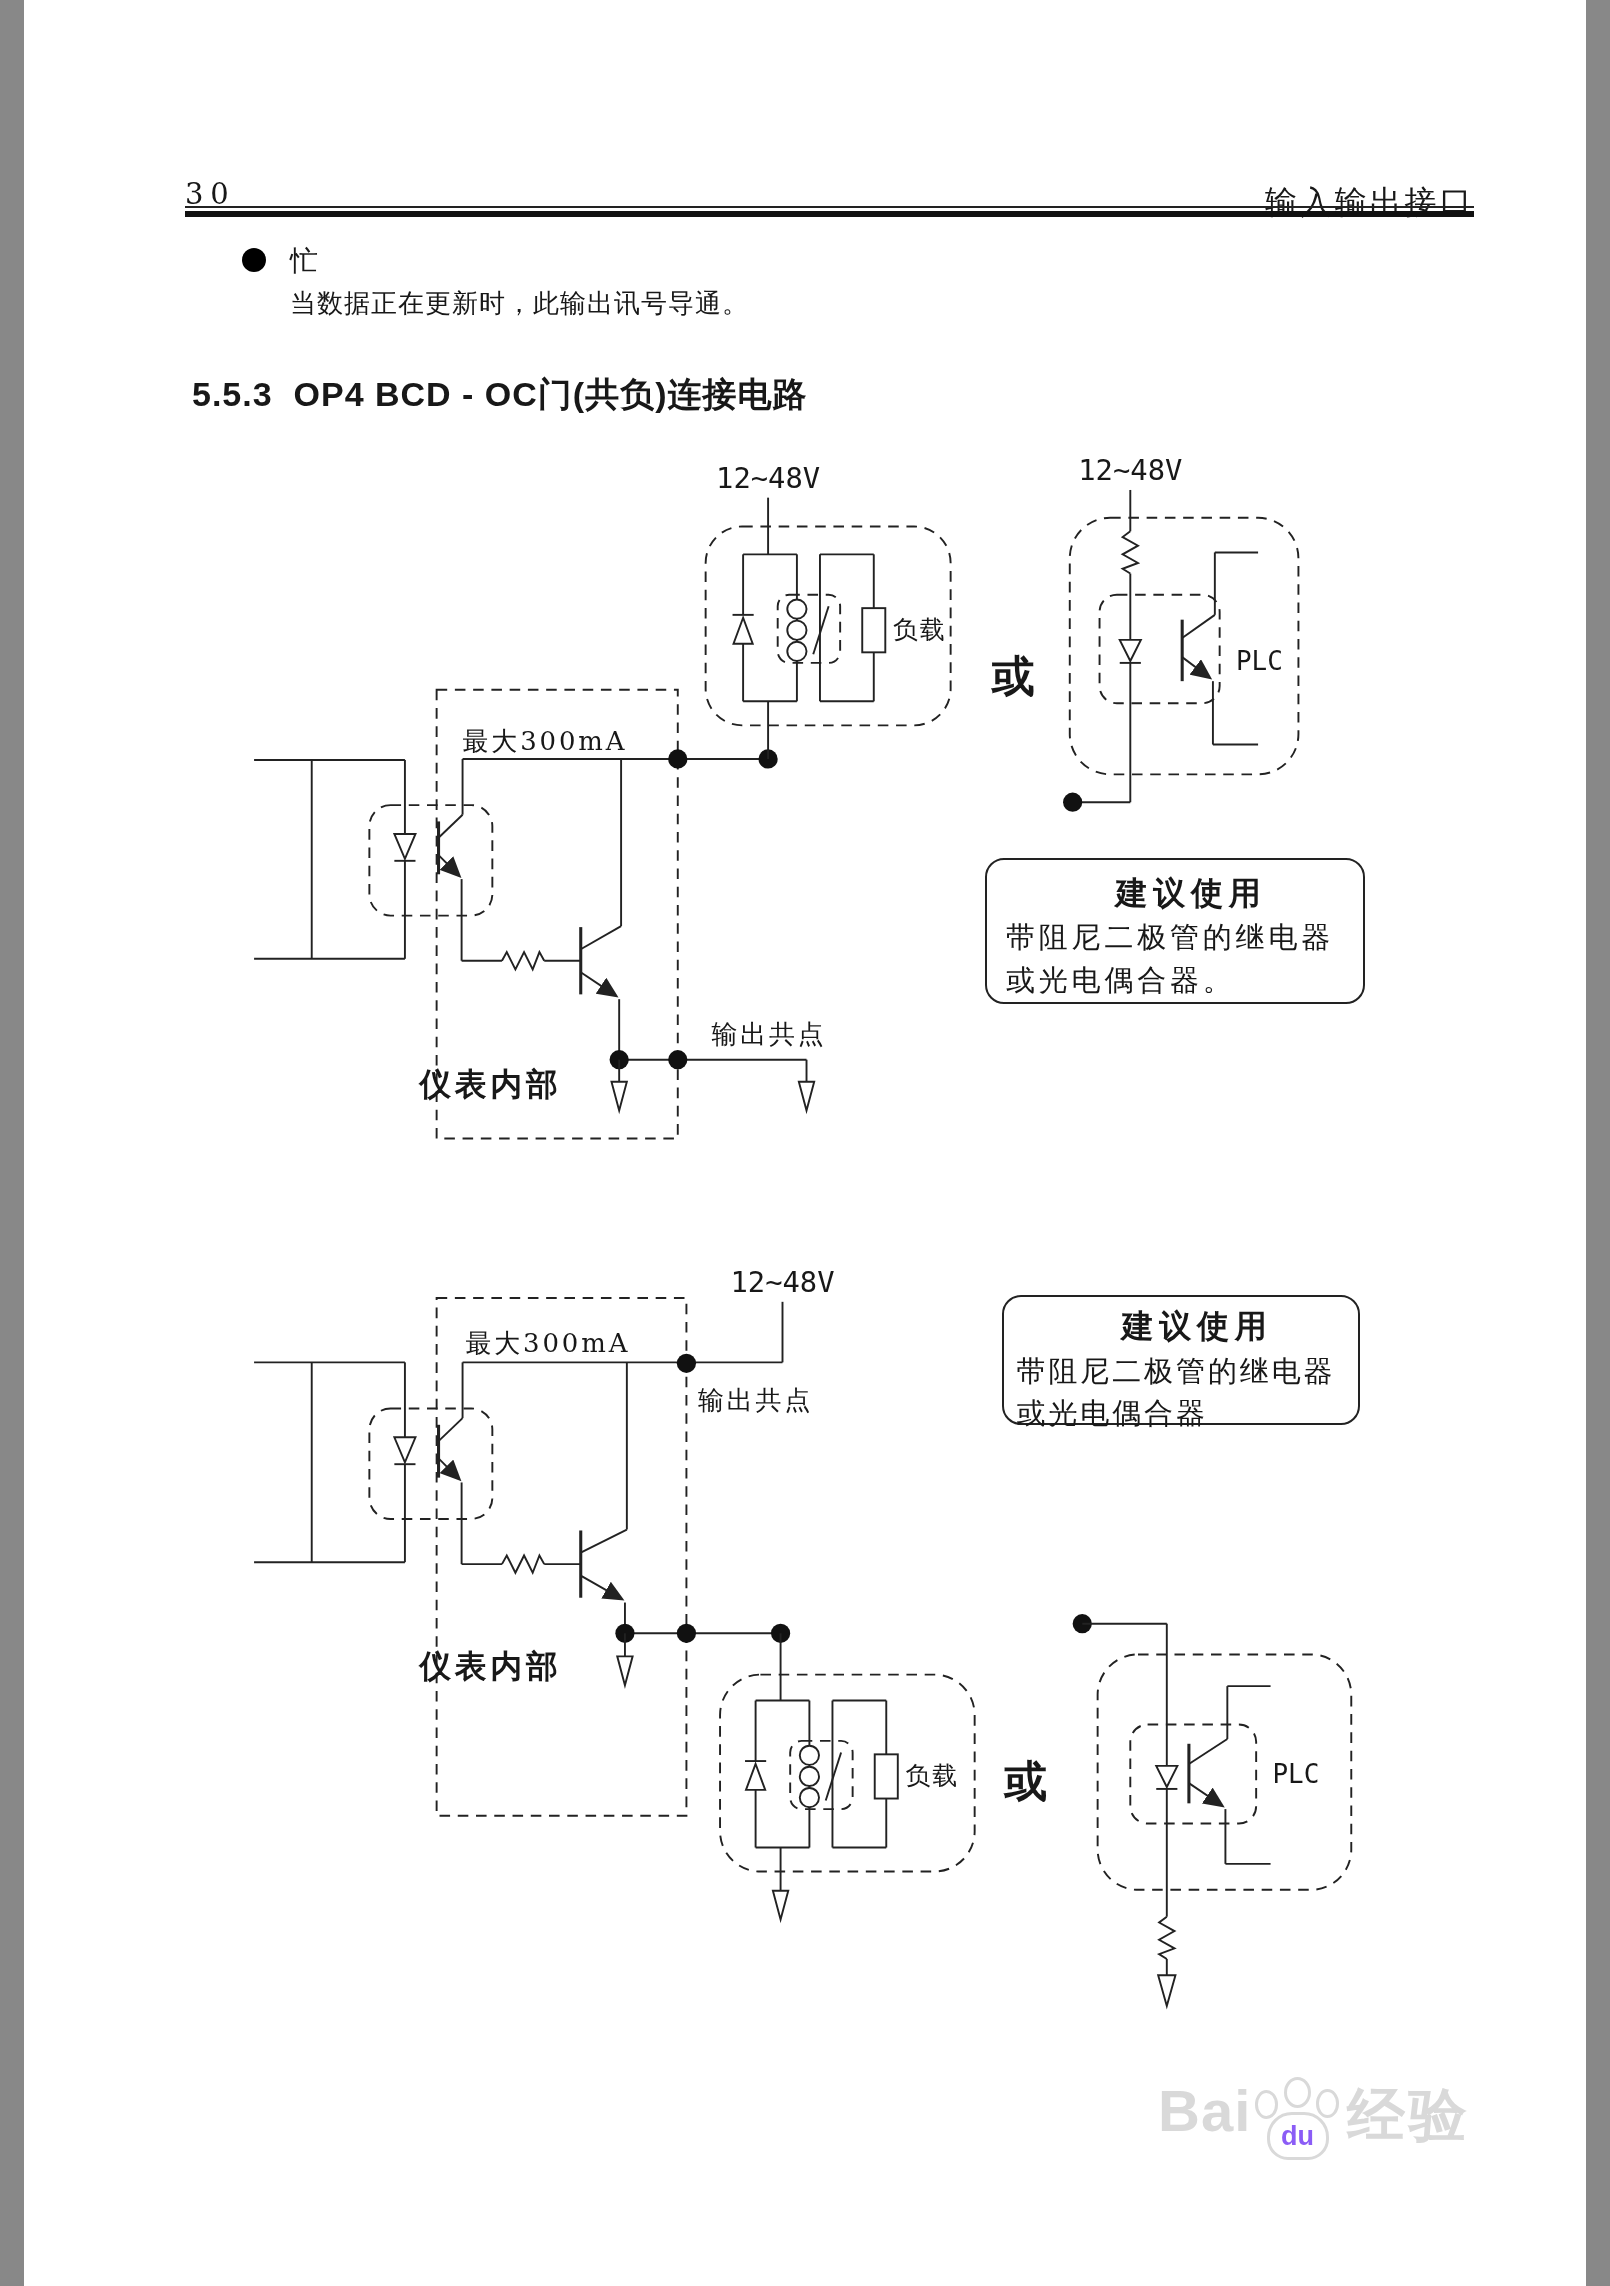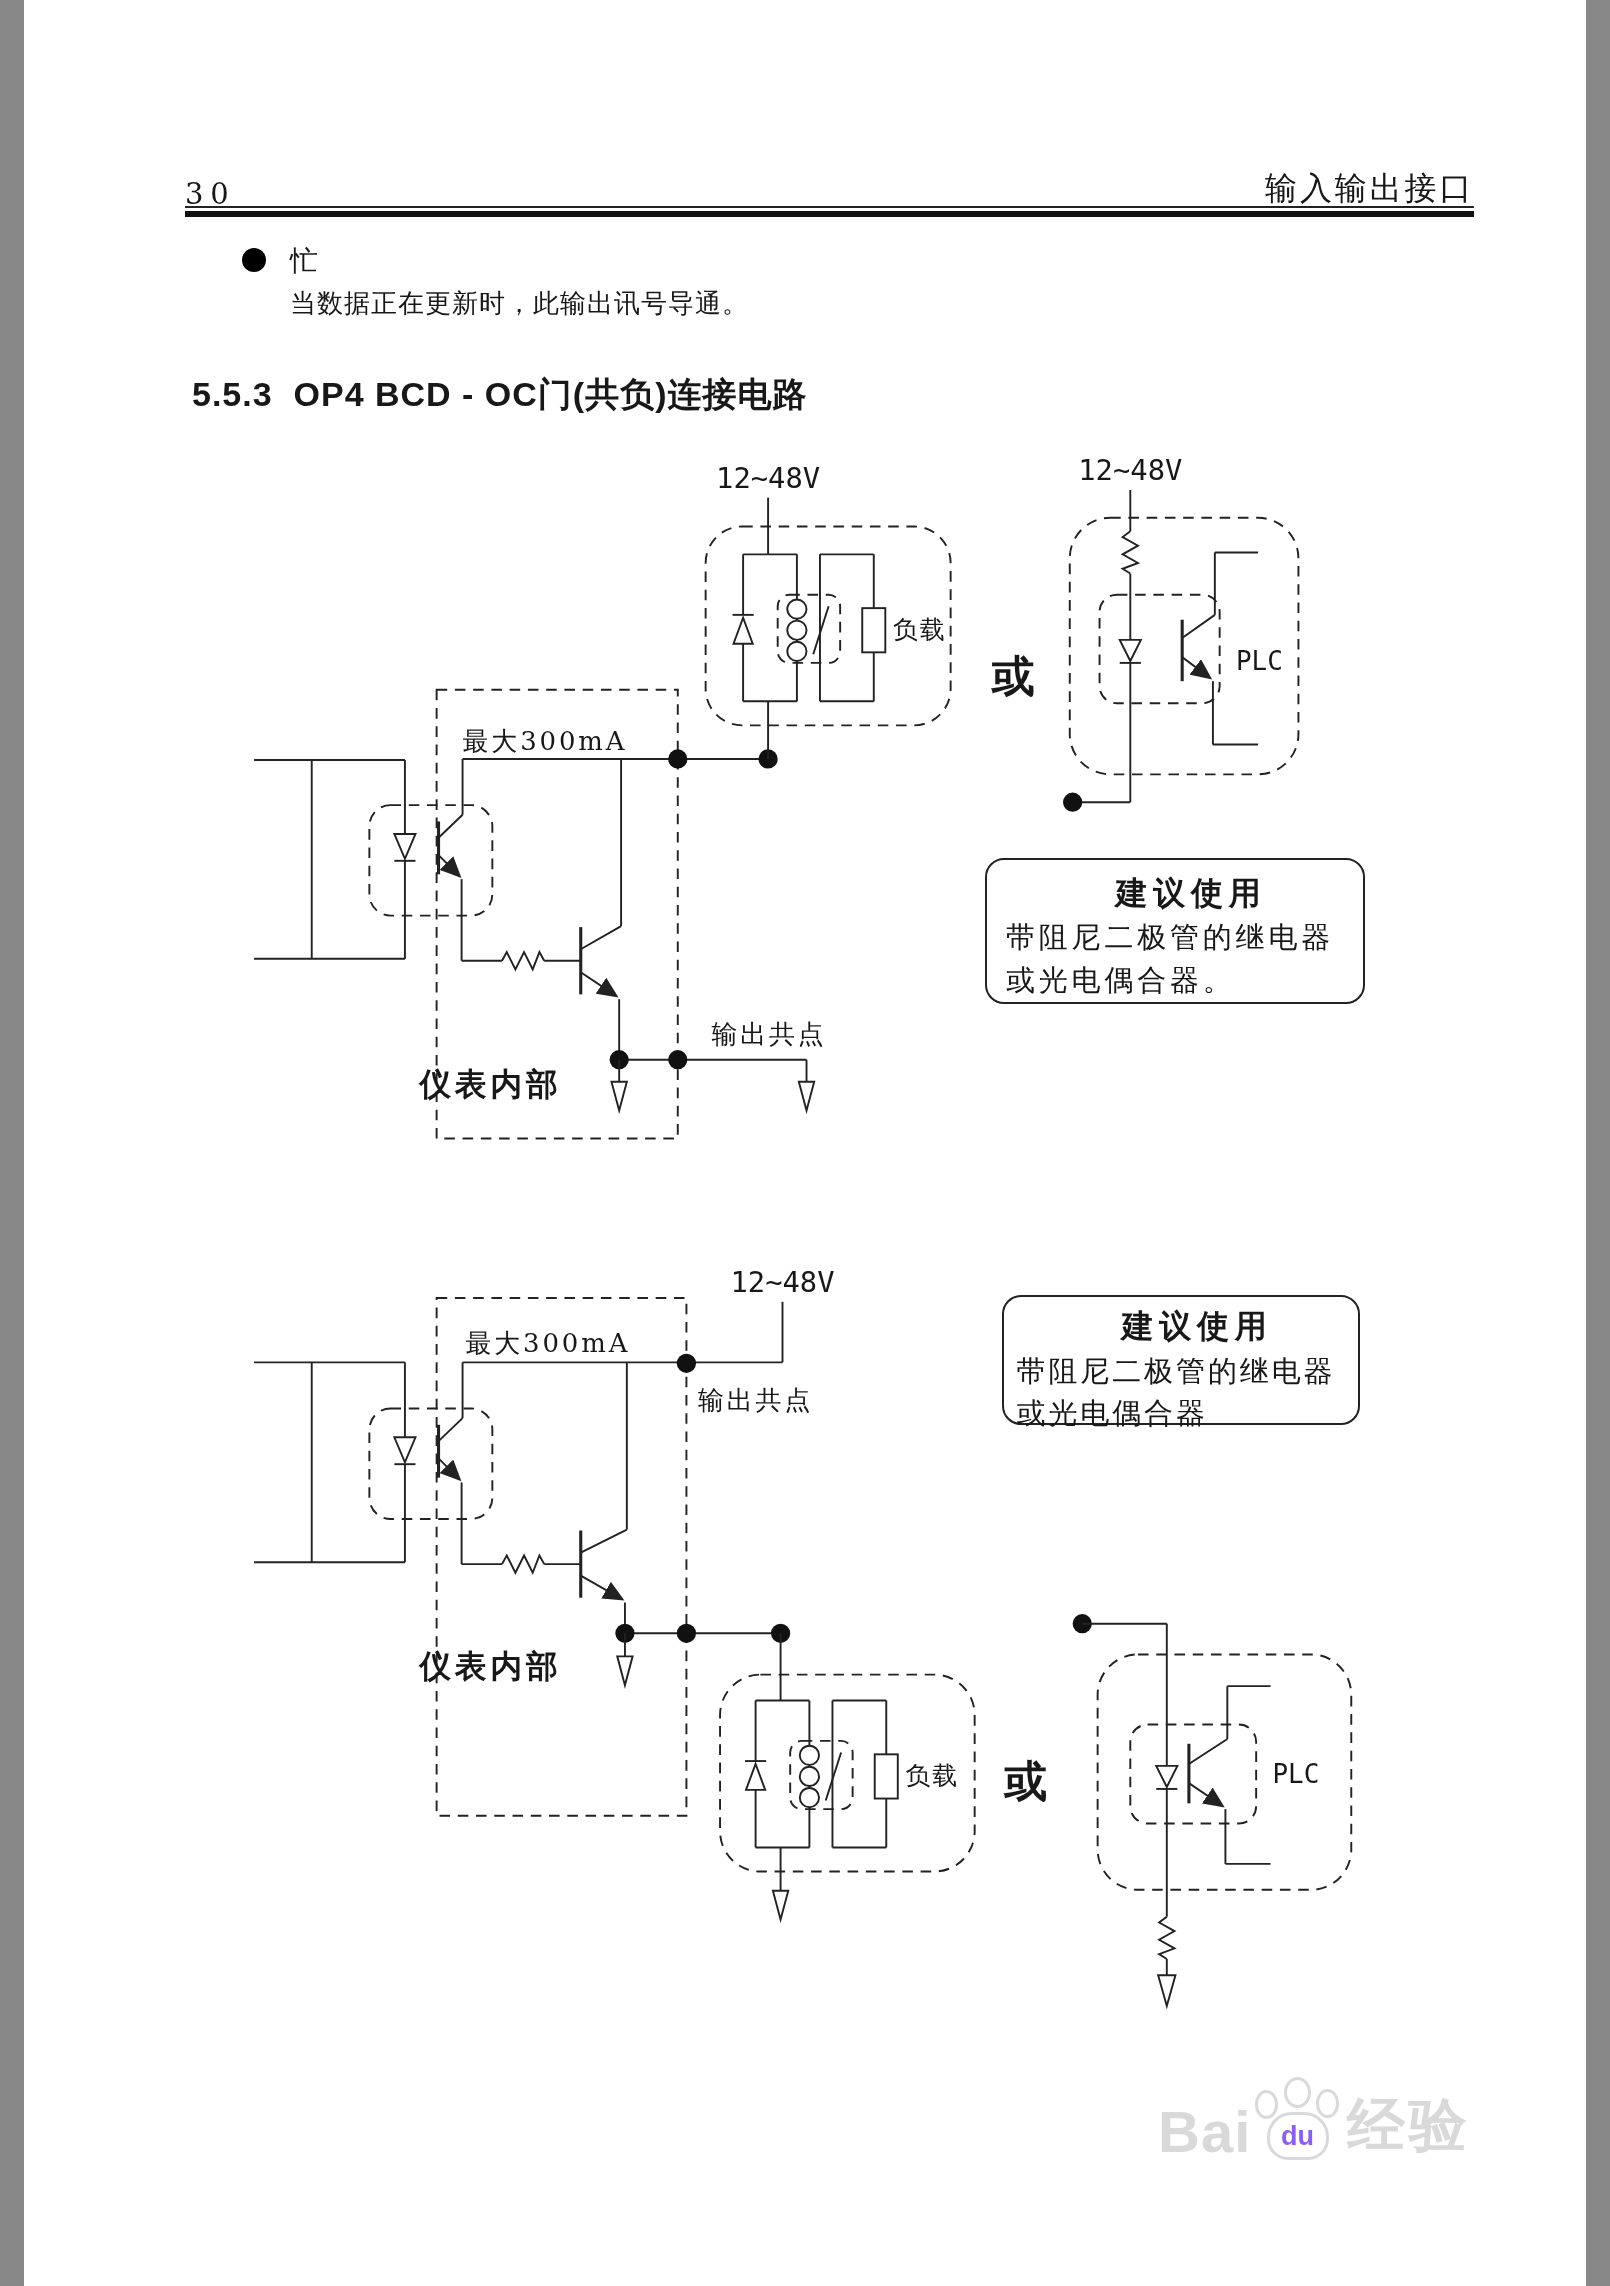--- a/index.html
+++ b/index.html
@@ -1,21 +1,21 @@
 <!DOCTYPE html>
 <html><head>
 <meta charset="utf-8">
 <style>
   html,body{margin:0;padding:0;background:#888;}
   .page{position:relative;width:1562px;height:2286px;background:#fff;color:#181818;
         font-family:"DejaVu Serif",serif;overflow:hidden;margin:0 auto;}
   .abs{position:absolute;}
   
   .page-num{left:161px;top:177px;font-size:29px;letter-spacing:6.7px;font-family:"DejaVu Serif",serif;}
-  .header-title{left:1241px;top:167px;font-size:32px;letter-spacing:2.9px;}
+  .header-title{left:1241px;top:181px;font-size:32px;letter-spacing:2.9px;}
   .rule-thin{left:161px;top:206px;width:1289px;height:1.9px;background:#222;}
   .rule-thick{left:161px;top:211px;width:1289px;height:5.8px;background:#111;}
   
   .bullet-dot{left:218px;top:248px;width:24px;height:24px;border-radius:50%;background:#000;}
   .bullet-term{left:266px;top:242px;font-size:28px;}
   .bullet-desc{left:266px;top:286px;font-size:26px;letter-spacing:1px;}
   
   .sec-heading{font-family:"Liberation Sans",sans-serif;font-weight:700;font-size:34px;
                letter-spacing:1px;white-space:pre;}
   .h1{left:168px;top:372px;}
@@ -42,21 +42,21 @@
   .sug1{left:961px;top:858px;width:376px;height:142px;}
   .sug2{left:978px;top:1295px;width:354px;height:126px;}
   .sug-title{text-align:center;font-family:"Liberation Sans",sans-serif;font-weight:700;
              font-size:32px;letter-spacing:5.8px;margin-top:11.5px;margin-left:32px;}
   .sug2 .sug-title{margin-top:7.7px;}
   .sug-line{font-size:29px;letter-spacing:3.8px;margin:2.9px 0 0 19px;}
   .sug2 .sug-line{margin-left:12.5px;letter-spacing:2.9px;}
   
   .wm{left:1134px;top:2077px;width:432px;color:#d9d9d9;
       font-family:"Liberation Sans",sans-serif;font-weight:700;}
-  .wm-row{display:flex;align-items:flex-end;}
+  .wm-row{display:flex;align-items:flex-start;}
   .wm-bai{font-size:58px;letter-spacing:1px;}
   .paw{position:relative;width:92px;height:88px;margin:0 1.9px;}
   .paw-pad{position:absolute;left:13.4px;top:35px;width:56px;height:42px;border:3.8px solid #d9d9d9;
            border-radius:25px 25px 21px 21px;text-align:center;}
   .paw-du{font-size:27px;line-height:42px;color:#8b5cf6;}
   .toe{position:absolute;border:3.8px solid #d9d9d9;border-radius:50%;background:#fff;}
   .toe1{left:1.9px;top:13.4px;width:17.3px;height:23px;}
   .toe2{left:31px;top:0px;width:21px;height:25px;}
   .toe3{left:63px;top:11.5px;width:17.3px;height:23px;}
   .wm-cn{font-size:58px;letter-spacing:3.8px;}

